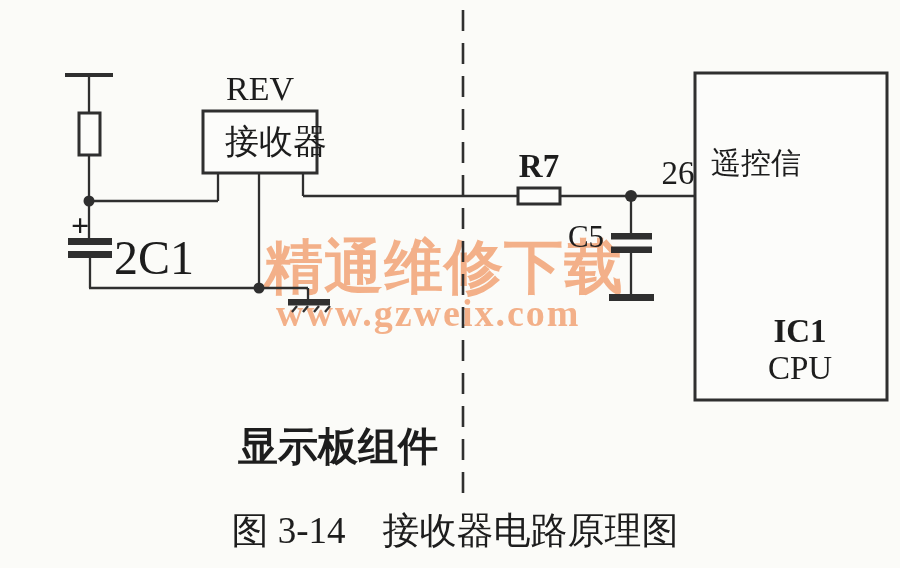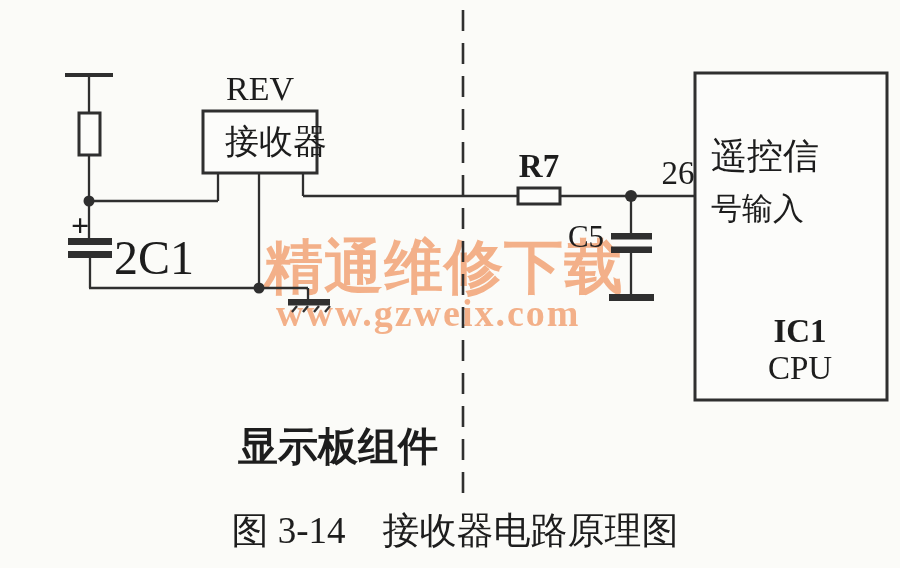--- a/index.html
+++ b/index.html
@@ -100,22 +100,21 @@
   <div class="lbl bold" style="left:66px;top:209px;width:28px;font-size:32px;text-align:center;">+</div>
 
   <div class="lbl" style="left:114px;top:233px;font-size:48px;">2C1</div>
 
   <div class="lbl ctr" style="left:507px;top:149px;width:64px;font-size:33px;font-weight:bold;">R7</div>
 
   <div class="lbl ctr" style="left:562px;top:221px;width:48px;font-size:31px;">C5</div>
 
   <div class="lbl ctr" style="left:655px;top:156px;width:46px;font-size:33px;">26</div>
 
-  <div class="lbl" style="left:711px;top:138px;font-size:36px;">遥控信</div>
-  <div class="lbl" style="left:711px;top:193px;font-size:31px;">号输入</div>
+  <div class="lbl" style="left:711px;top:147px;font-size:30px;">遥控信</div>
 
   <div class="lbl ctr" style="left:755px;top:314px;width:90px;font-size:33px;font-weight:bold;">IC1</div>
   <div class="lbl ctr bold" style="left:234px;top:426px;width:208px;font-size:40px;">显示板组件</div>
 
   <div class="lbl ctr" style="left:751px;top:351px;width:98px;font-size:33px;">CPU</div>
 
   <div class="lbl ctr" style="left:225px;top:512px;width:460px;font-size:37px;">图 3-14　接收器电路原理图</div>
 
 </div>
 

